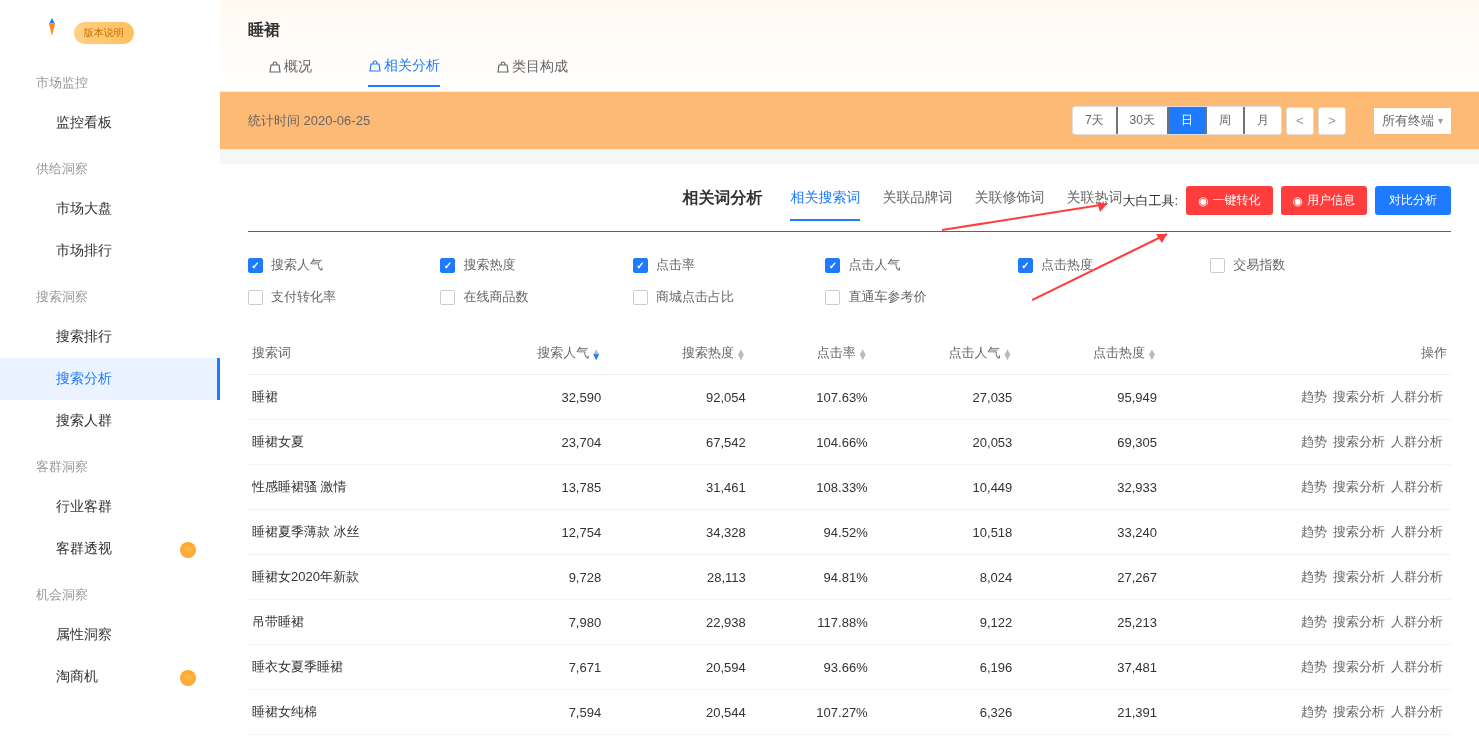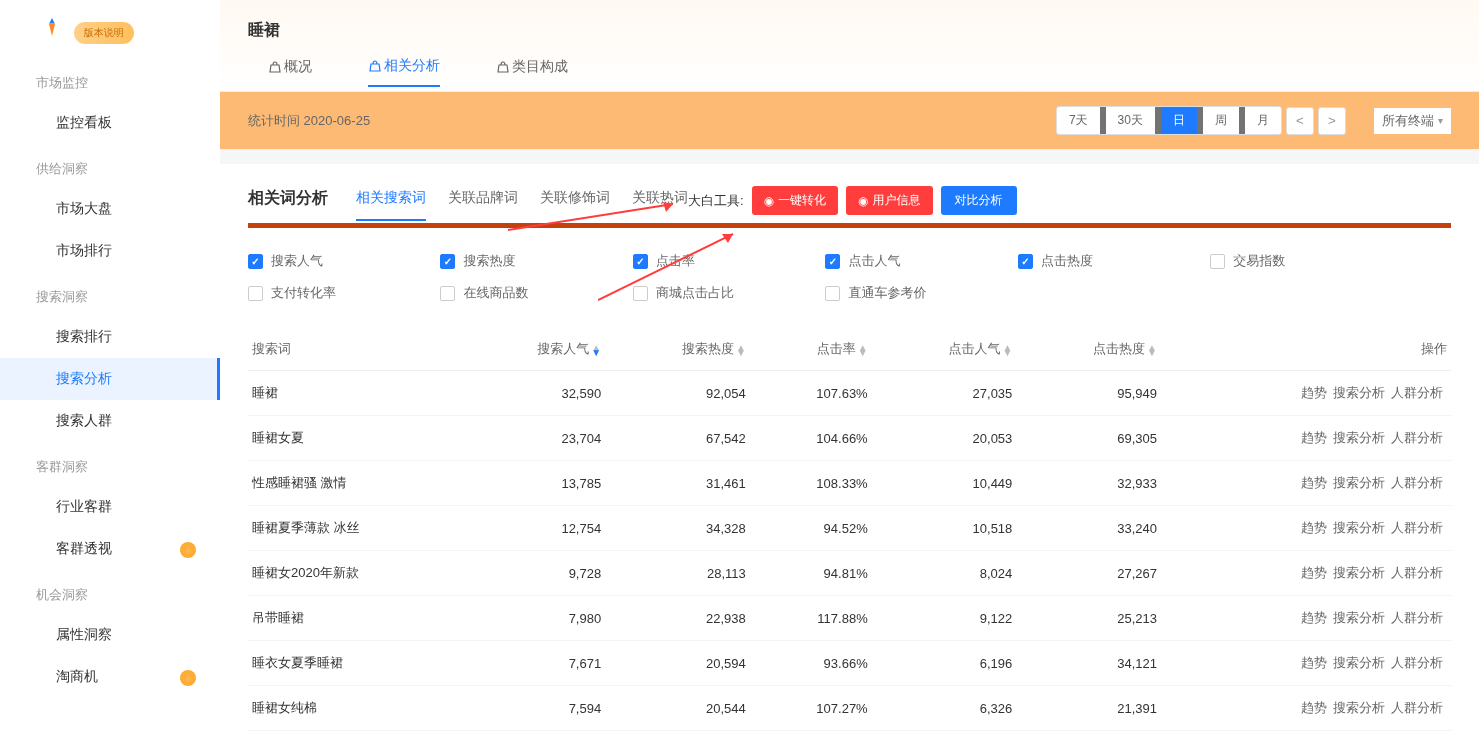--- a/index.html
+++ b/index.html
@@ -30,29 +30,29 @@
     .top-tabs { display: flex; gap: 56px; margin-top: 16px; padding-left: 20px; }
     .top-tab { font-size: 14px; color: #666; display: flex; align-items: center; gap: 2px; padding-bottom: 10px; cursor: pointer; }
     .top-tab.active { color: #1e7bff; border-bottom: 2px solid #1e7bff; }
     .tab-icon { width: 14px; height: 14px; display: inline-block; }
     
     
     .date-row { background: #fdba74; padding: 14px 28px; display: flex; align-items: center; justify-content: space-between; border-bottom: 1px solid #eee; margin-bottom: 14px; }
     .date-text { color: #666; font-size: 13px; }
     .date-controls { display: flex; align-items: center; gap: 4px; }
     .time-group { display: flex; border: 1px solid #ddd; border-radius: 3px; overflow: hidden; }
-    .time-btn { padding: 5px 12px; font-size: 12px; background: #fff; border: none; border-right: 6px solid #737373; cursor: pointer; color: #666; }
+    .time-btn { padding: 5px 12px; font-size: 12px; background: #fff; border: none; border-right: 2px solid #737373; cursor: pointer; color: #666; }
     .time-btn:last-child { border-right: none; }
     .time-btn.active { background: #1e7bff; color: #fff; }
     .nav-btn { width: 28px; height: 28px; border: 1px solid #ddd; background: #fff; border-radius: 3px; cursor: pointer; color: #999; display: flex; align-items: center; justify-content: center; }
     .terminal-select { border: none; background: #fff; font-size: 13px; color: #666; padding: 4px 8px; cursor: pointer; display: flex; align-items: center; gap: 4px; }
     
     
     .analysis-panel { background: #fff; margin: 0 0 0 0; padding: 22px 28px; flex: 1; overflow-y: auto;}
-    .panel-header { display: flex; align-items: center; justify-content: flex-start; border-bottom: 5px solid #c2410c; padding-bottom: 0; }
+    .panel-header { display: flex; align-items: center; justify-content: flex-end; border-bottom: 1px solid #c2410c; padding-bottom: 8px; }
     .panel-left { display: flex; align-items: center; gap: 28px; }
     .panel-title { font-size: 16px; font-weight: 600; color: #333; padding-bottom: 12px; }
     .sub-tabs { display: flex; gap: 22px; }
     .sub-tab { font-size: 14px; color: #666; padding-bottom: 12px; cursor: pointer; }
     .sub-tab.active { color: #1e7bff; border-bottom: 2px solid #1e7bff; }
     .panel-right { display: flex; align-items: center; gap: 8px; position: relative; padding-bottom: 8px;}
     .tool-label { font-size: 13px; color: #333; }
     .red-btn { background: #ff3d3d; color: #fff; border: none; padding: 6px 12px; border-radius: 3px; font-size: 12px; cursor: pointer; display: flex; align-items: center; gap: 4px; }
     .blue-btn { background: #1e7bff; color: #fff; border: none; padding: 6px 14px; border-radius: 3px; font-size: 12px; cursor: pointer; }
     
@@ -367,21 +367,21 @@
                   <span class="action-link">人群分析</span>
                 </div>
               </td>
             </tr>
             <tr>
               <td>睡衣女夏季睡裙</td>
               <td>7,671</td>
               <td>20,594</td>
               <td>93.66%</td>
               <td>6,196</td>
-              <td>34,121</td>
+              <td>37,481</td>
               <td>
                 <div class="action-links">
                   <span class="action-link">趋势</span>
                   <span class="action-link">搜索分析</span>
                   <span class="action-link">人群分析</span>
                 </div>
               </td>
             </tr>
             <tr>
               <td>睡裙女纯棉</td>

